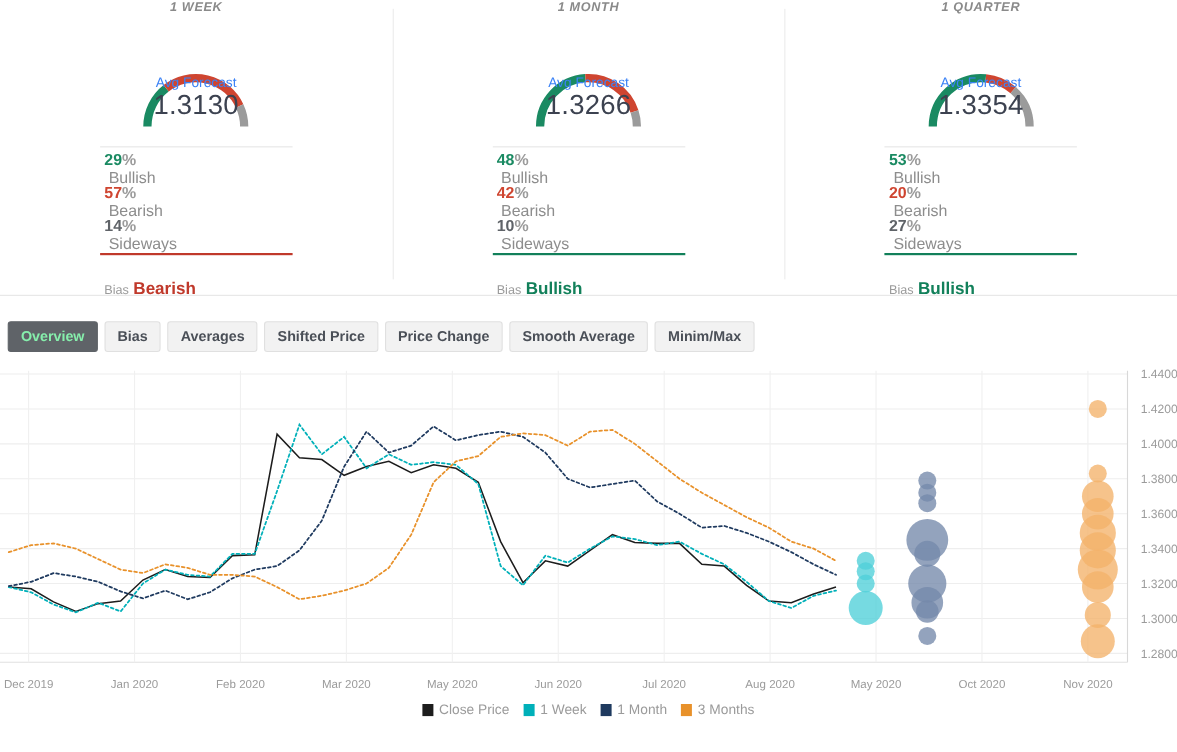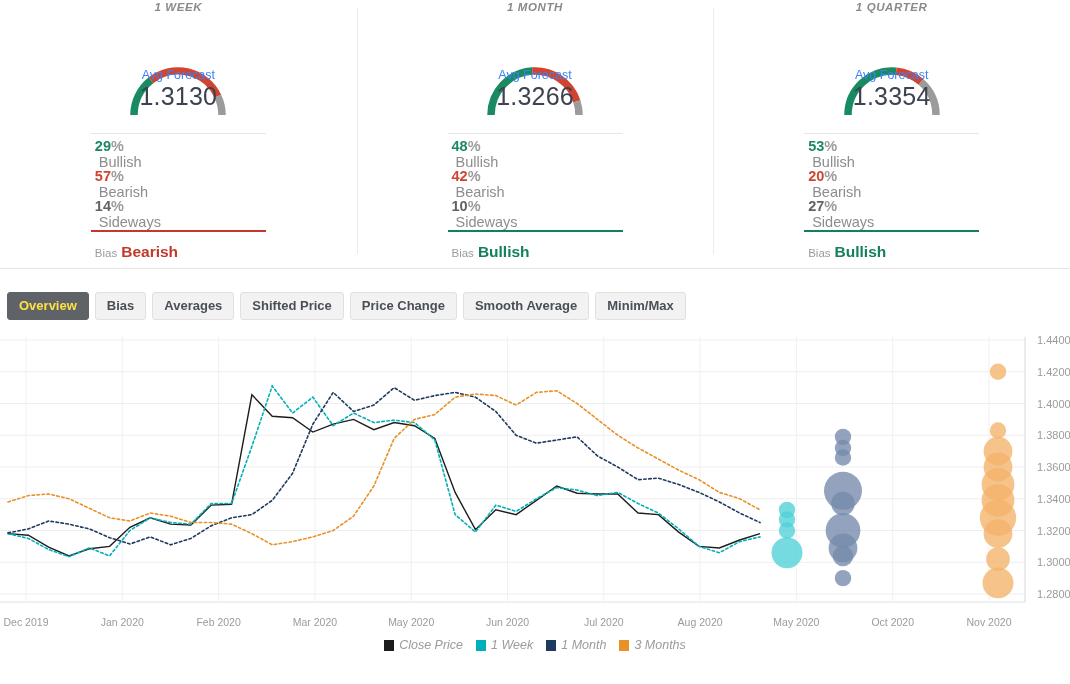--- a/index.html
+++ b/index.html
@@ -40,45 +40,45 @@
   }
   .sep {
     height:1px; background:#e6e6e6; margin: 14px auto 0; width: 175px;
   }
   .rows { width:175px; margin: 0 auto; padding-top: 4px; }
   .row { display:flex; align-items:baseline; height:30px; padding-left:4px;flex-direction:column; }
   .pct { font-size:14.5px; font-weight:bold; width:40px; }
   .pct .sym { color:#9b9b9b; font-weight:bold; }
   .rowlabel { font-size:14.5px; color:#8d8d8d; padding-left:4px; }
   .bias-bar { height:2px; width:175px; margin: 2px auto 0; }
-  .bias-line { width:175px; margin: 0 auto; padding-top: 11px; padding-left:4px; }
+  .bias-line { width:175px; margin: 0 auto; padding-top: 22px; padding-left:4px; }
   .bias-word { font-size:11.5px; color:#9b9b9b; }
   .bias-val { font-size:15.5px; font-weight:bold; padding-left:4px; }
 
   
   .hr-full { height:1px; background:#e6e6e6; width:1070px; }
   .updated { font-size:12.5px; color:#9b9b9b; padding: 11px 0 0 8px; }
 
   
   .tabs { display:flex; gap:6px; padding: 23px 0 0 7px; }
   .tab {
     font-size:13px; font-weight:bold; color:#4a4f57;
     background:#f2f2f2; border:1px solid #e0e0e0; border-radius:3px;
     padding: 6px 11px 7px; line-height:1; cursor:pointer;
     white-space:nowrap;
   }
-  .tab.active { background:#5f6368; border-color:#5f6368; color:#fde047; }
+  .tab.active { background:#5f6368; border-color:#5f6368; color:#86efac; }
 
   
   .chart-area { position:relative; width:1070px; height:300px; margin-top:12px; }
   .chart-svg { position:absolute; left:0; top:0; }
   .xaxis { position:relative; width:1070px; height:18px;margin-top:12px; }
   .xtick { position:absolute; font-size:10.5px; color:#9b9b9b; transform:translateX(-50%); white-space:nowrap;}
   .legend { display:flex; justify-content:center; align-items:center; gap:13px; padding-top:6px; }
-  .legend-item { display:flex; align-items:center; gap:5px;font-style:italic; }
+  .legend-item { display:flex; align-items:center; gap:5px; }
   .legend-swatch { width:10px; height:11px; display:inline-block; }
   .legend-text { font-size:12.5px; color:#9b9b9b; }
   .ylab { font-size:11px; fill:#9b9b9b; }
 </style>
 </head>
 <body>
 
 <div id="app">
 
   <div class="panels">

